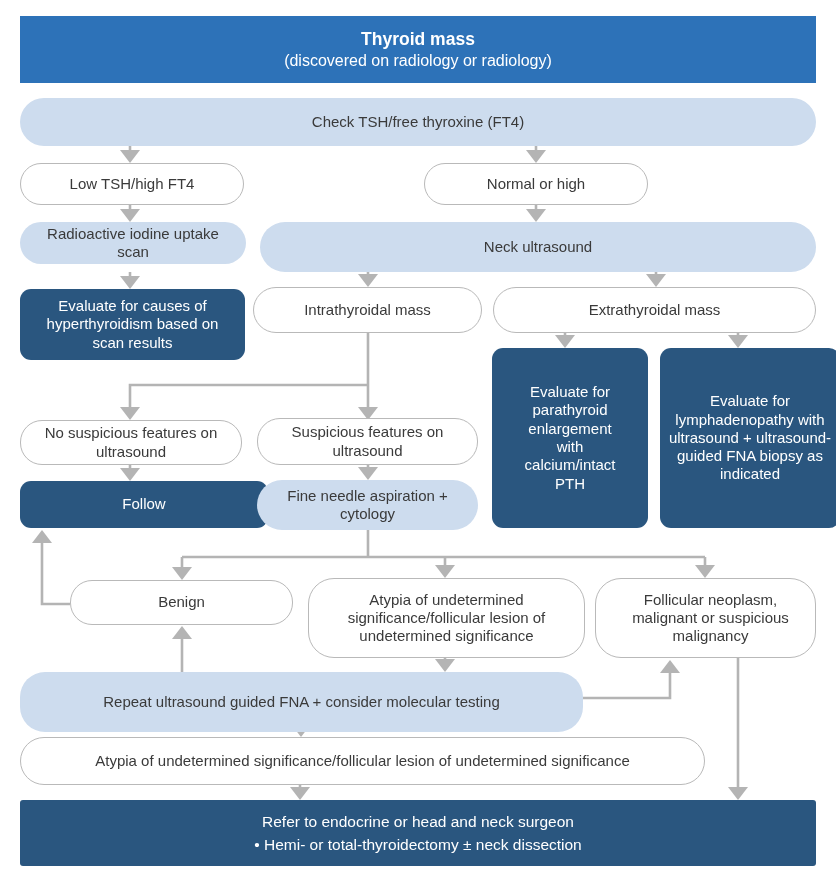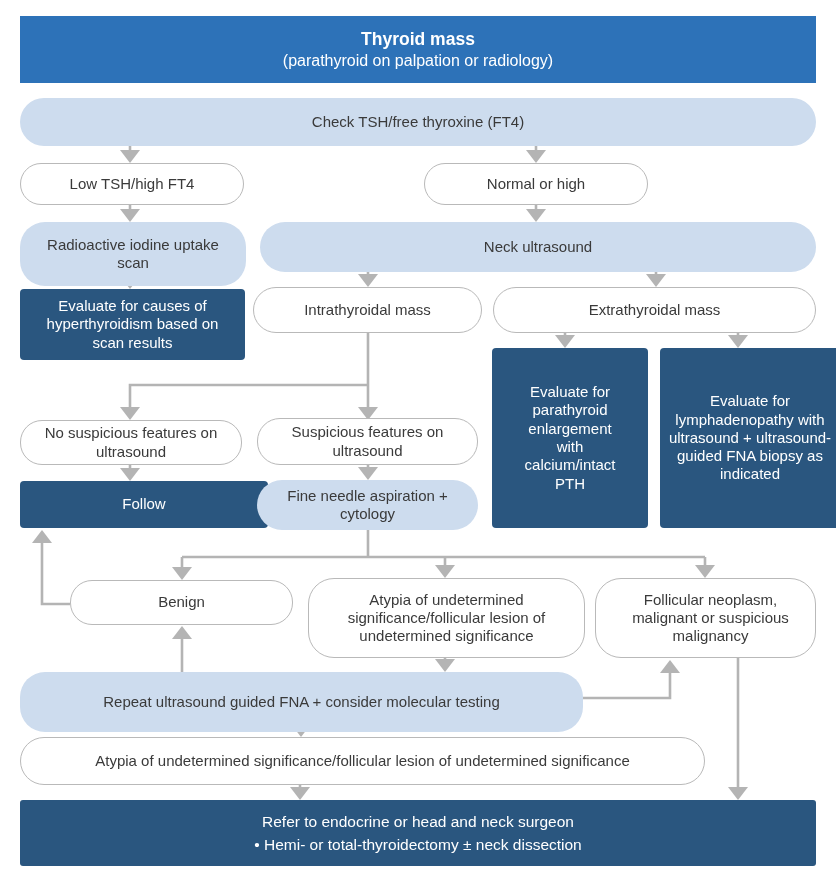--- a/index.html
+++ b/index.html
@@ -24,21 +24,21 @@
     padding:2px 10px;
   }
   .hdr{
     background:#2d72b8;color:#ffffff;
     flex-direction:column;border-radius:0;
   }
   .hdr .t1{font-weight:bold;font-size:17.5px;line-height:1.35;}
   .hdr .t2{font-size:16px;line-height:1.25;}
   .pill-light{background:#cddcee;border-radius:26px;}
   .pill-white{background:#ffffff;border:1.5px solid #b9b9b9;border-radius:24px;}
-  .box-dark{background:#2a567f;color:#ffffff;border-radius:4px;}
+  .box-dark{background:#2a567f;color:#ffffff;border-radius:11px;}
   .refer{flex-direction:column;border-radius:3px;font-size:15.5px;line-height:1.5;}
   svg.wires{position:absolute;left:0;top:0;z-index:1;}
   svg.wires path{stroke:#b4b4b4;stroke-width:2.6;fill:none;}
   svg.wires polygon{fill:#b4b4b4;stroke:none;}
 </style>
 </head>
 <body>
 
 <div id="stage">
 
@@ -98,29 +98,29 @@
 
     <path d="M300,785 V797"></path>
       <polygon points="290,787 310,787 300,800"></polygon>
 
     <path d="M738,658 V797"></path>
       <polygon points="728,787 748,787 738,800"></polygon>
   </svg>
 
   <div class="node hdr" style="left:20px;top:16px;width:796px;height:67px;">
     <div class="t1">Thyroid mass</div>
-    <div class="t2">(parathyroid on palpation or radiology)</div>
+    <div class="t2">(discovered on radiology or radiology)</div>
   </div>
 
   <div class="node pill-light" style="left:20px;top:98px;width:796px;height:48px;border-radius:24px;">Check TSH/free thyroxine (FT4)</div>
 
   <div class="node pill-white" style="left:20px;top:163px;width:224px;height:42px;border-radius:21px;">Low TSH/high FT4</div>
   <div class="node pill-white" style="left:424px;top:163px;width:224px;height:42px;border-radius:21px;">Normal or high</div>
 
-  <div class="node pill-light" style="left:20px;top:222px;width:226px;height:64px;border-radius:25px;">Radioactive iodine uptake scan</div>
+  <div class="node pill-light" style="left:20px;top:222px;width:226px;height:42px;border-radius:25px;">Radioactive iodine uptake scan</div>
   <div class="node pill-light" style="left:260px;top:222px;width:556px;height:50px;border-radius:25px;">Neck ultrasound</div>
 
   <div class="node box-dark" style="left:20px;top:289px;width:225px;height:71px;">Evaluate for causes of hyperthyroidism based on scan results</div>
 
   <div class="node pill-white" style="left:253px;top:287px;width:229px;height:46px;border-radius:23px;">Intrathyroidal mass</div>
   <div class="node pill-white" style="left:493px;top:287px;width:323px;height:46px;border-radius:23px;">Extrathyroidal mass</div>
 
   <div class="node box-dark" style="left:492px;top:348px;width:156px;height:180px;padding:2px 24px;">Evaluate for parathyroid enlargement with calcium/intact PTH</div>
   <div class="node box-dark" style="left:660px;top:348px;width:180px;height:180px;padding:2px 6px;">Evaluate for lymphadenopathy with ultrasound + ultrasound-guided FNA biopsy as indicated</div>
 

